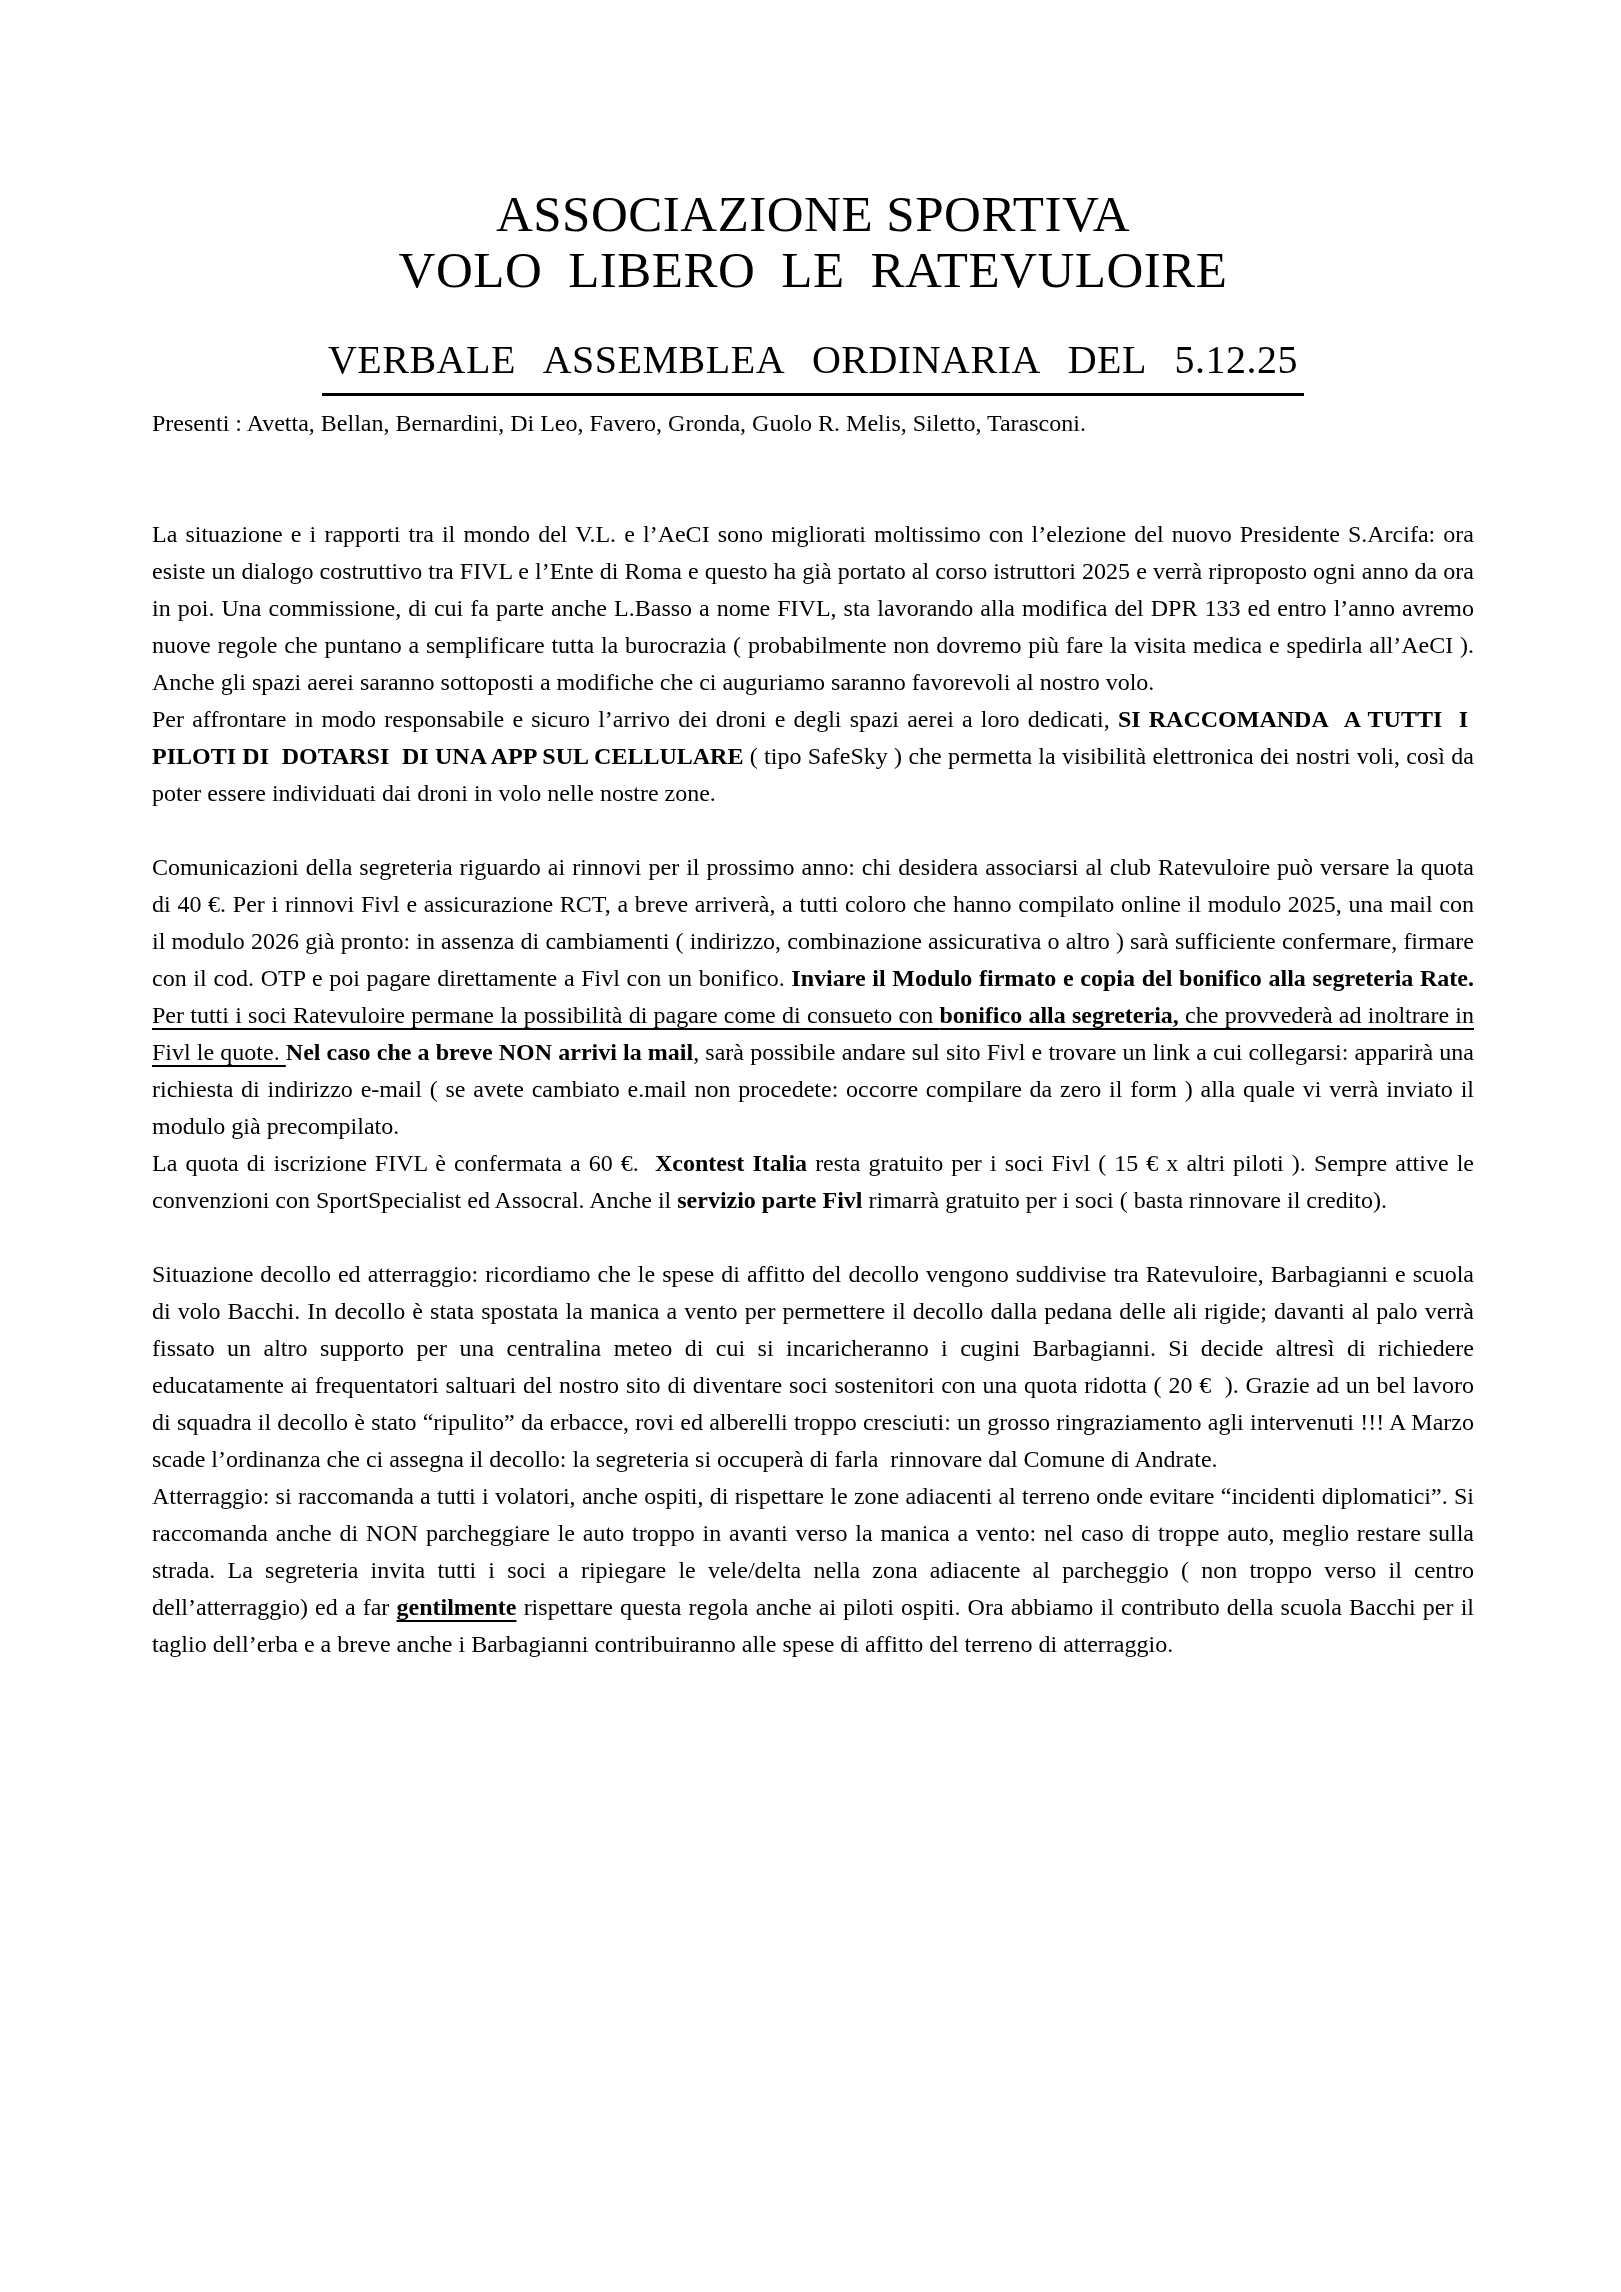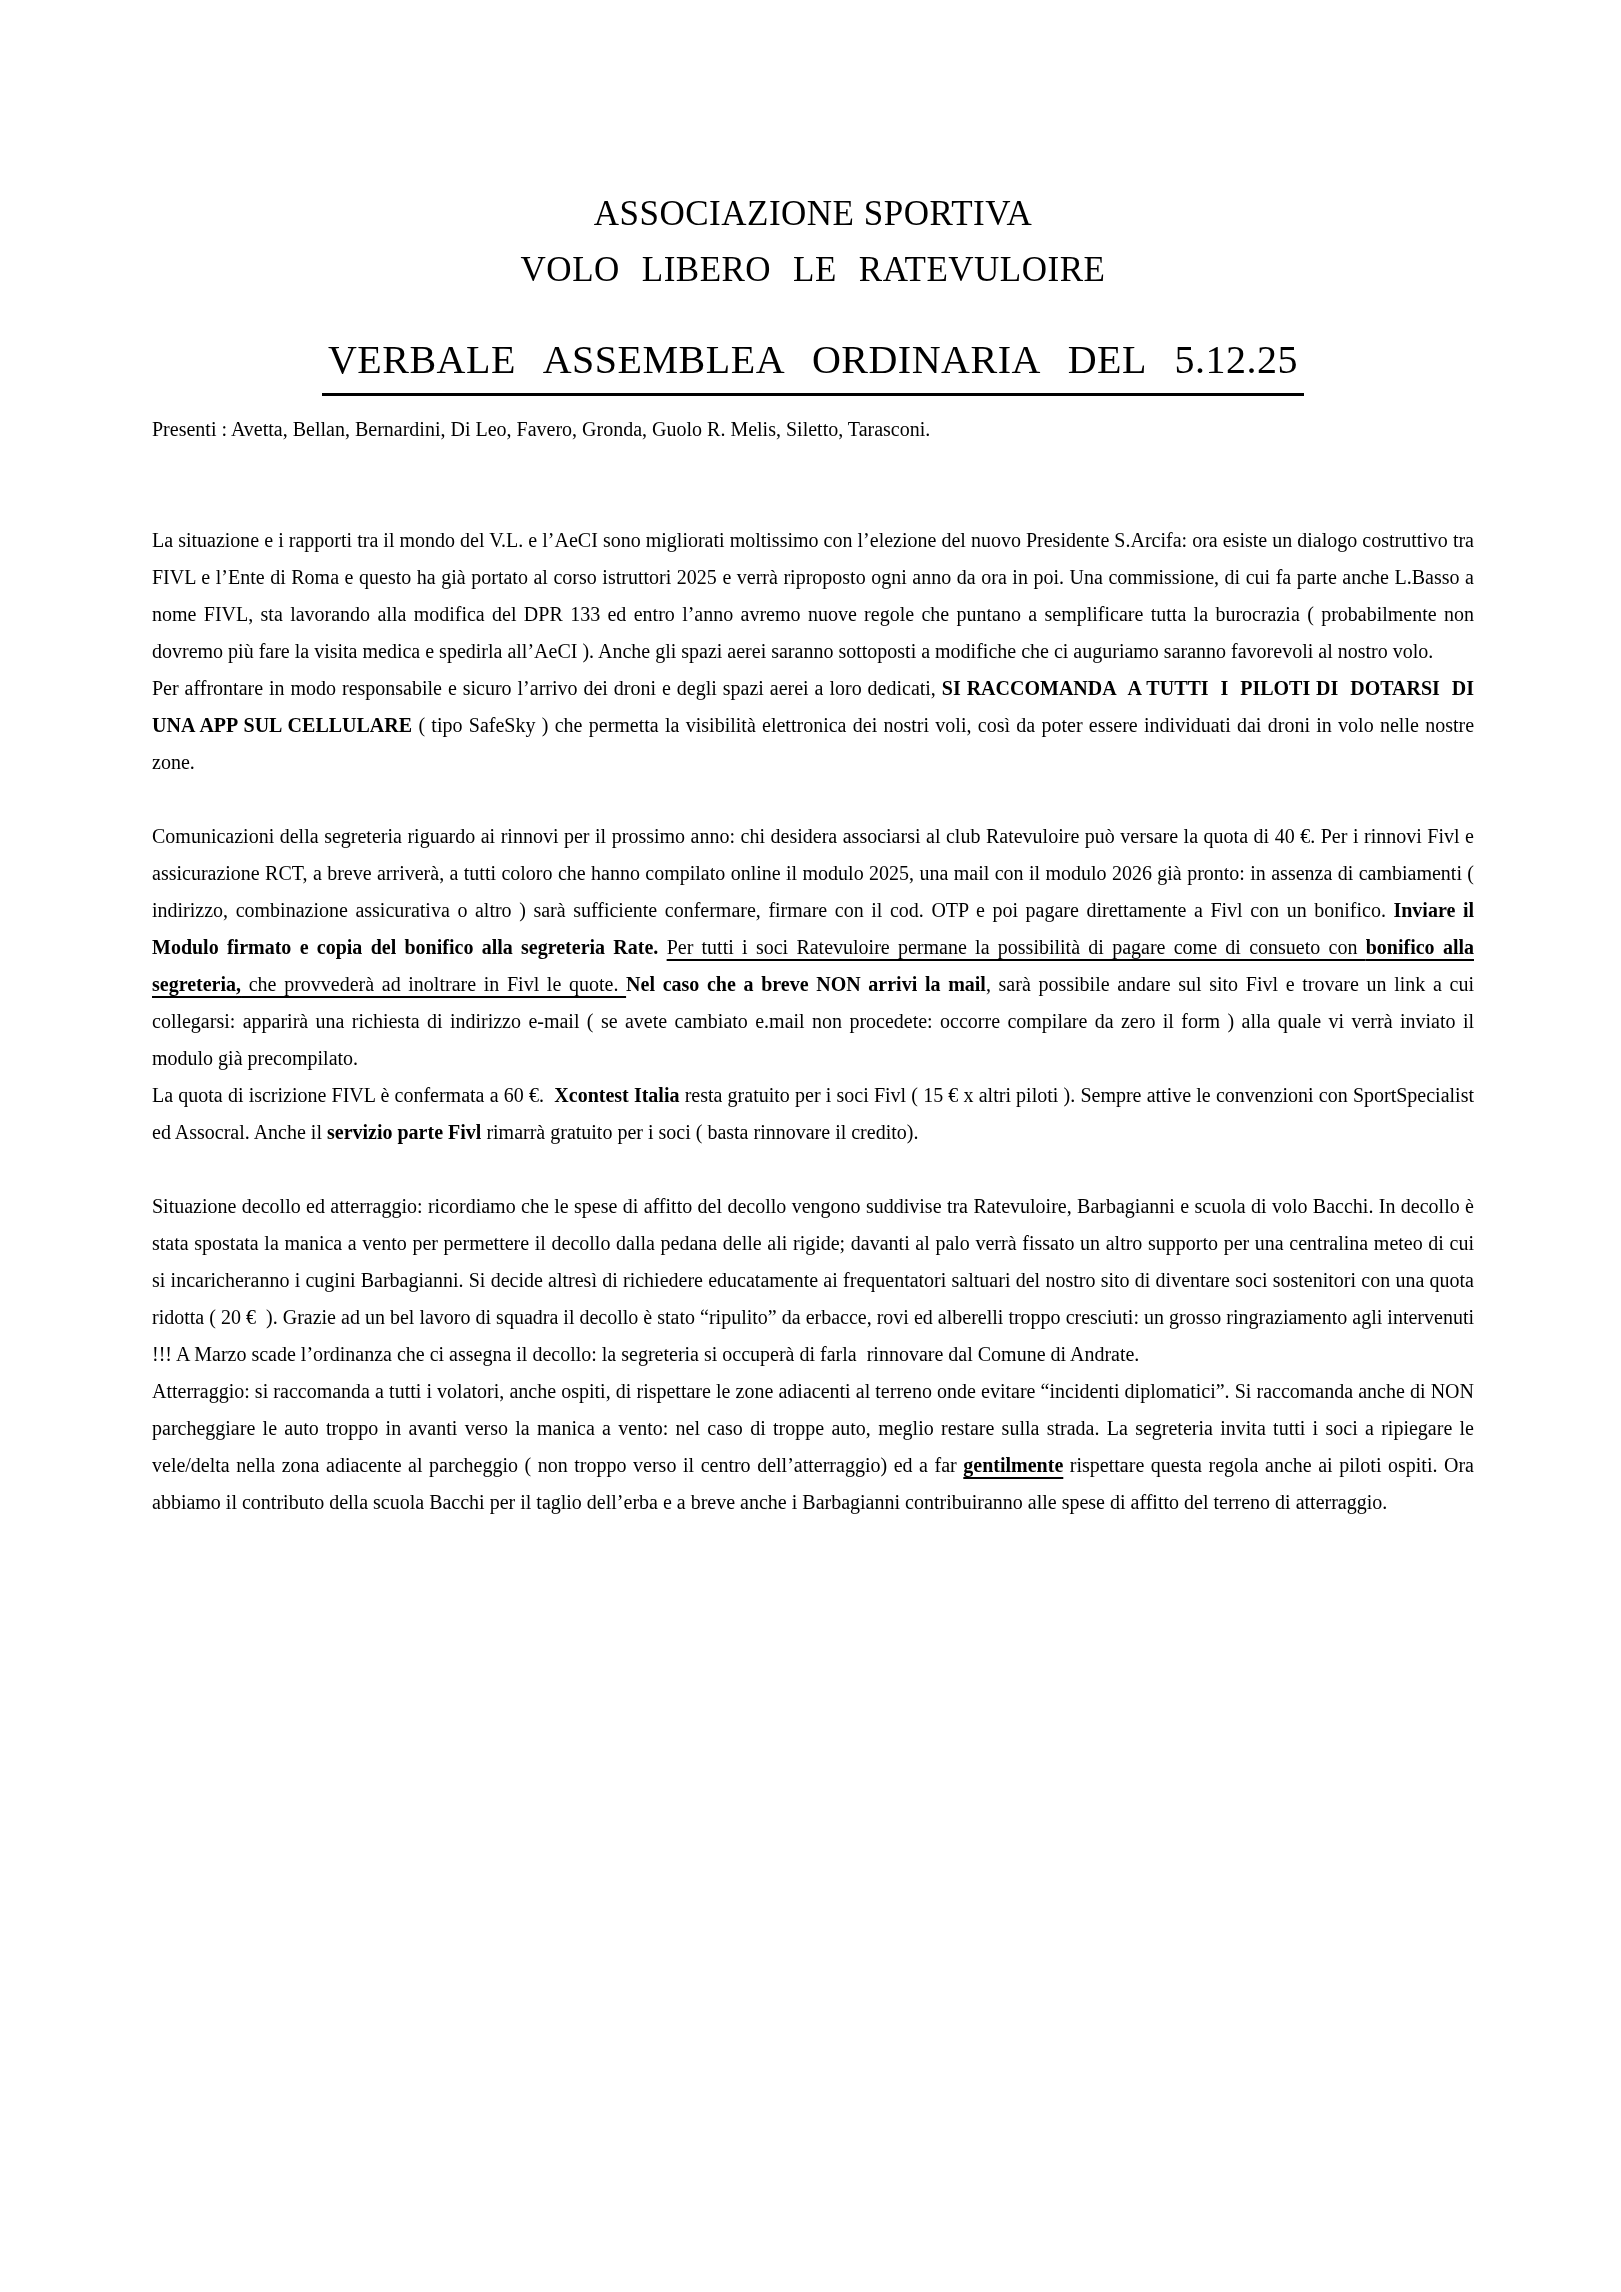--- a/index.html
+++ b/index.html
@@ -16,42 +16,42 @@
     padding: 186px 147px 0 152px;
     background: #ffffff;
     color: #000000;
     font-family: "Liberation Serif", "DejaVu Serif", serif;
     overflow: hidden;
   }
   .doc-header { text-align: center; }
   .title {
     margin: 0;
     font-weight: normal;
-    font-size: 35px;
+    font-size: 51px;
     line-height: 56px;
     letter-spacing: 0.5px;
   }
   .title-line { display: block; }
   .title-line.spaced { word-spacing: 12.7px; }
   .heading {
     margin: 35px 0 0 0;
     font-weight: normal;
     font-size: 40px;
     line-height: 53px;
   }
   .heading-text {
     display: inline-block;
     word-spacing: 18.6px;
     letter-spacing: 0.5px;
     border-bottom: 3.9px solid #000;
     padding: 0 5.9px 6.9px 5.9px;
   }
   .doc-body {
-    margin-top: 15px;
-    font-size: 20px;
+    margin-top: 9px;
+    font-size: 24px;
     line-height: 37px;
     text-align: justify;
   }
   .para { margin: 0; }
   .para.blank { min-height: 37px; }
   .b { font-weight: bold; }
   .u {
     text-decoration: underline;
     text-decoration-thickness: 2px;
     text-underline-offset: 4.9px;

